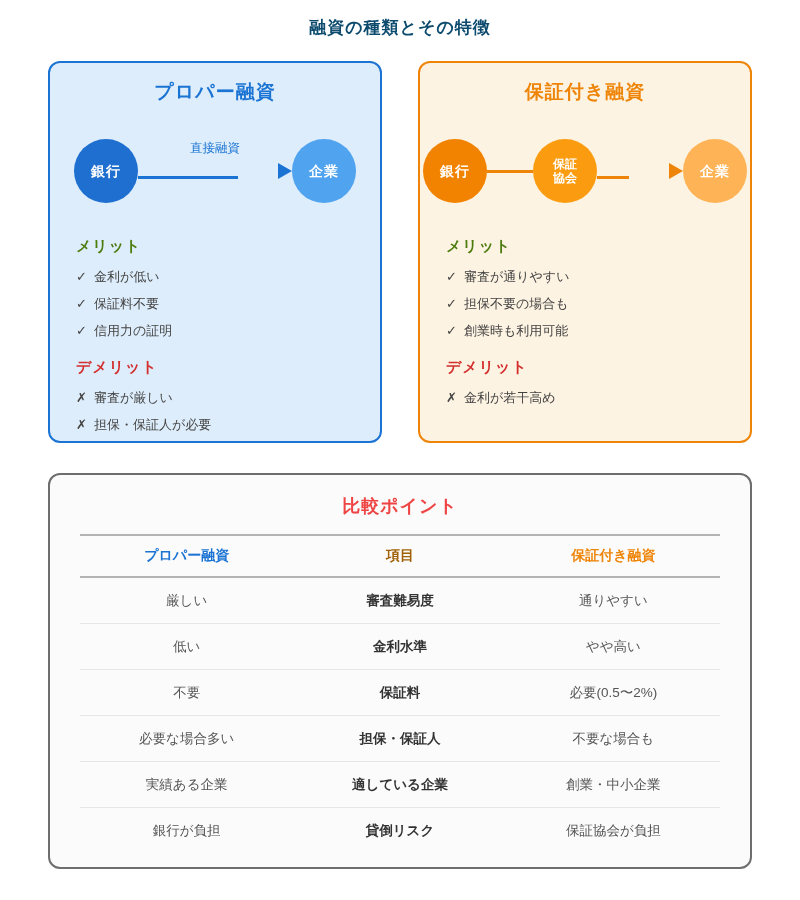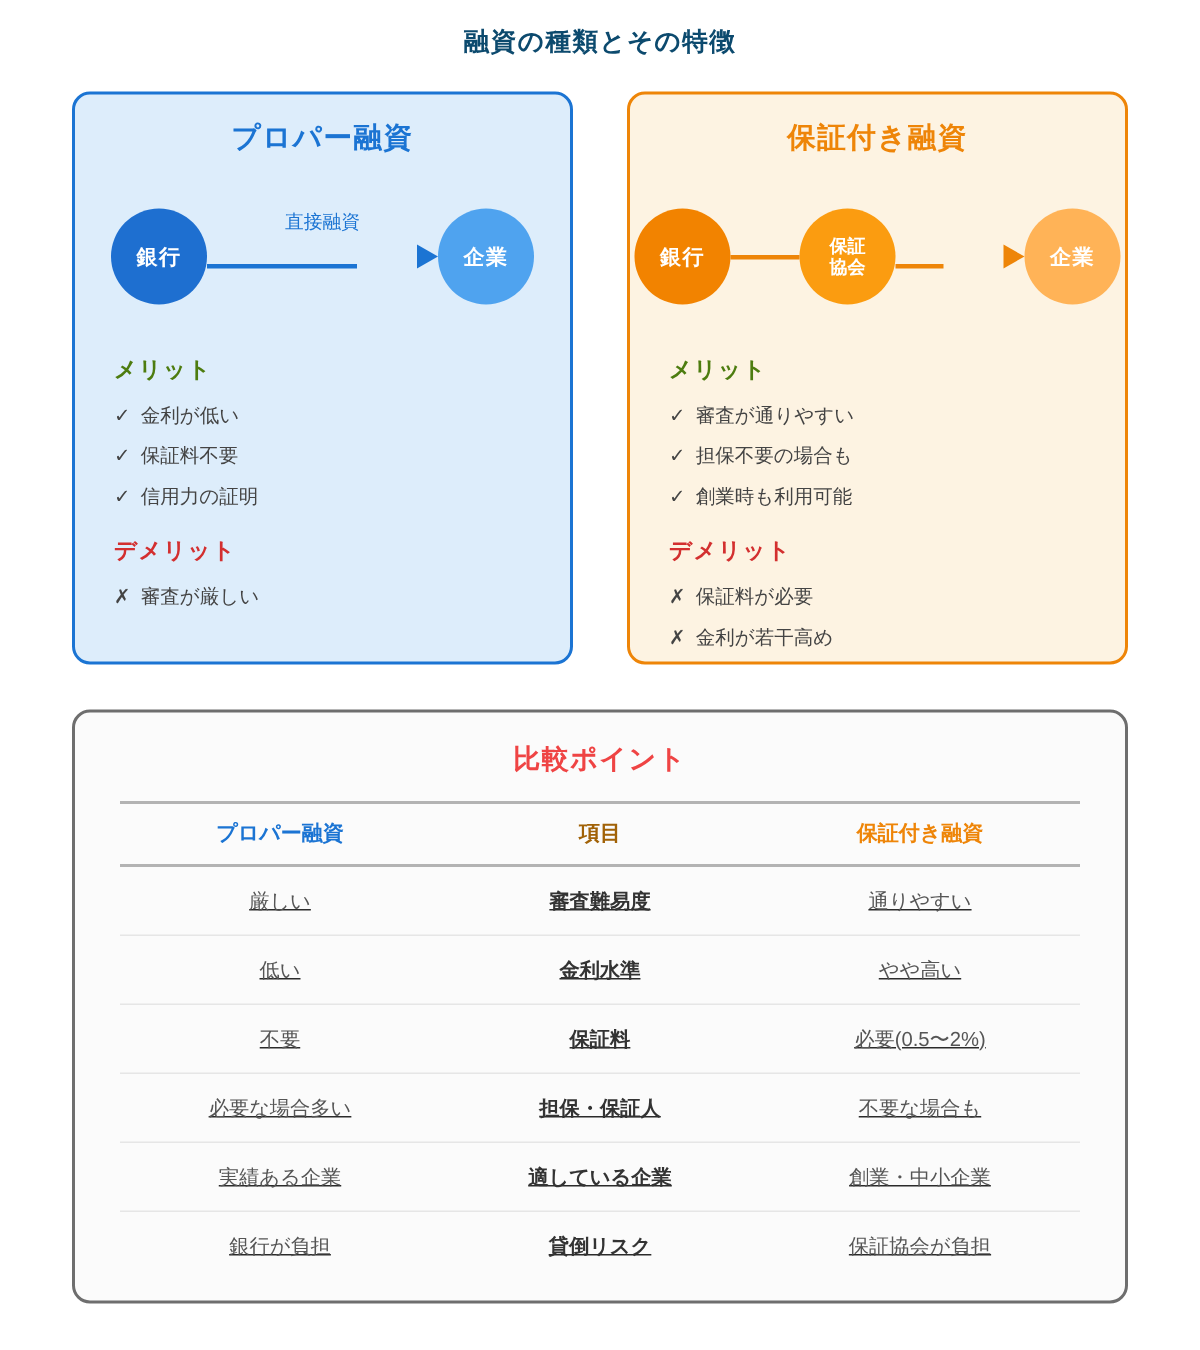--- a/index.html
+++ b/index.html
@@ -74,21 +74,21 @@
     display: grid; grid-template-columns: 1fr 1fr 1fr;
     border-top: 2px solid #b3b3b3; border-bottom: 2px solid #b3b3b3;
     padding: 11px 0;
   }
   .thead .th { text-align: center; font-size: 14px; font-weight: bold; }
   .th.col-proper { color: #1b74d3; }
   .th.col-item   { color: #a16207; }
   .th.col-hosho  { color: #ee8508; }
   .trow {
     display: grid; grid-template-columns: 1fr 1fr 1fr;
-    padding: 13.5px 0; border-bottom: 1px solid #e6e6e6; text-decoration: underline;
+    padding: 13.5px 0; border-bottom: 1px solid #e6e6e6;
   }
   .trow:last-child { border-bottom: none; }
   .trow .td { text-align: center; font-size: 13.5px; color: #555555; }
   .trow .td.mid { font-weight: bold; color: #333333; }
 </style>
 </head>
 <body>
 
 <h1 class="page-title">融資の種類とその特徴</h1>
 
@@ -117,20 +117,21 @@
         <li><span class="glyph">✓</span><span>金利が低い</span></li>
         <li><span class="glyph">✓</span><span>保証料不要</span></li>
         <li><span class="glyph">✓</span><span>信用力の証明</span></li>
       </ul>
     </div>
 
     <div class="list-block">
       <h3 class="list-heading demerit-heading">デメリット</h3>
       <ul class="feature-list">
         <li><span class="glyph">✗</span><span>審査が厳しい</span></li>
+        <li><span class="glyph">✗</span><span>担保・保証人が必要</span></li>
         <li></li>
       </ul>
     </div>
   </section>
 
   <section class="card orange">
     <h2 class="card-title">保証付き融資</h2>
 
     <div class="diagram">
       <div class="circle c-bank-org">
@@ -157,21 +158,20 @@
       <ul class="feature-list">
         <li><span class="glyph">✓</span><span>審査が通りやすい</span></li>
         <li><span class="glyph">✓</span><span>担保不要の場合も</span></li>
         <li><span class="glyph">✓</span><span>創業時も利用可能</span></li>
       </ul>
     </div>
 
     <div class="list-block">
       <h3 class="list-heading demerit-heading">デメリット</h3>
       <ul class="feature-list">
-        <li><span class="glyph">✗</span><span>保証料が必要</span></li>
         <li><span class="glyph">✗</span><span>金利が若干高め</span></li>
         <li></li>
       </ul>
     </div>
   </section>
 
 </div>
 
 <section class="table-card">
   <h2 class="table-title">比較ポイント</h2>

